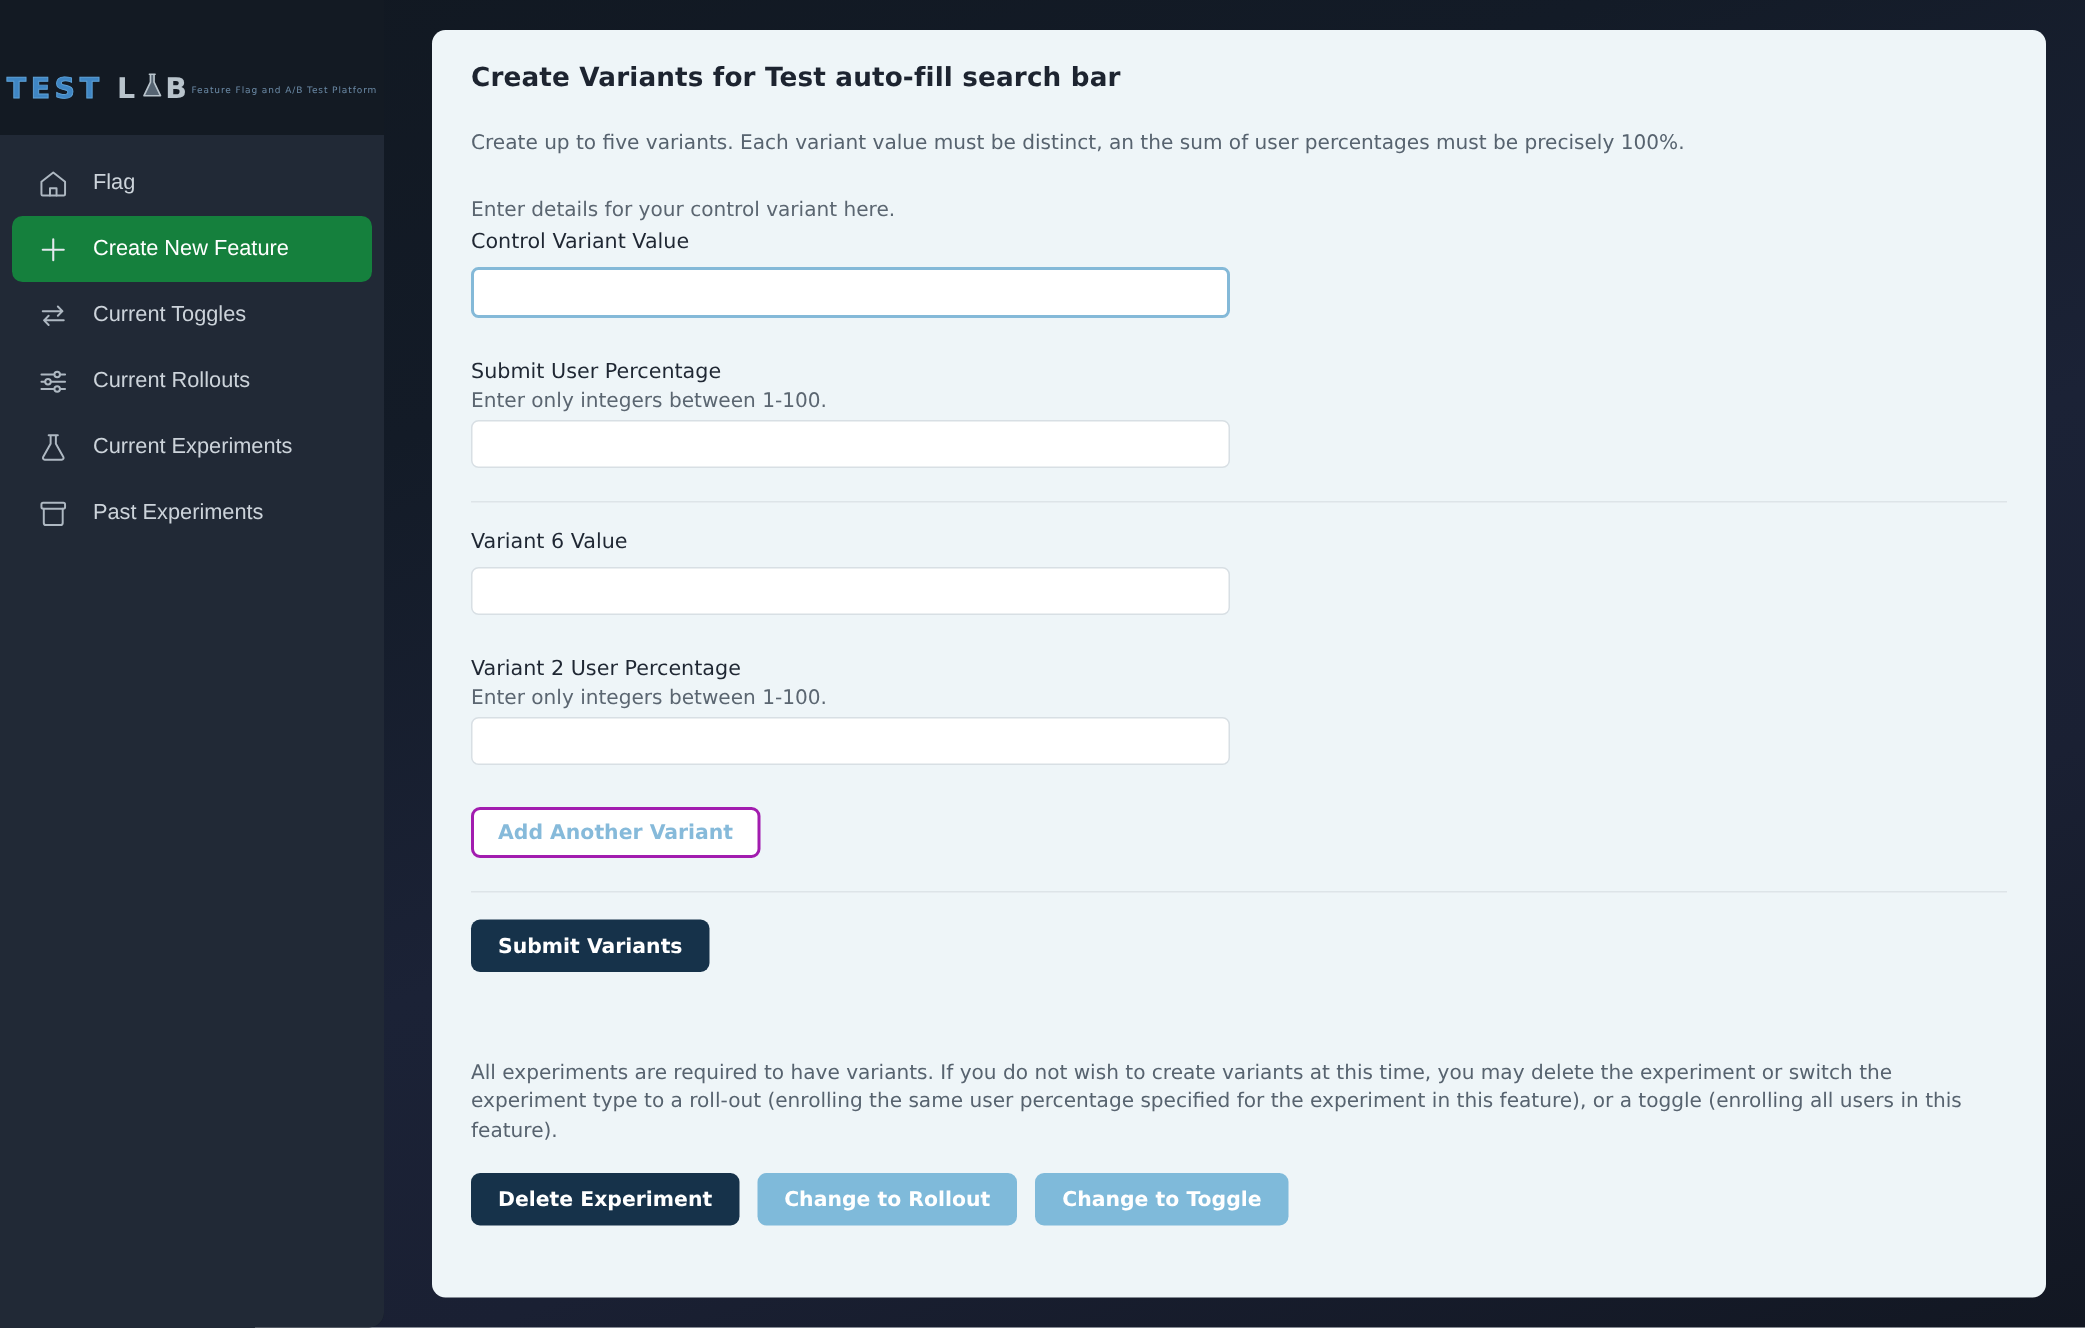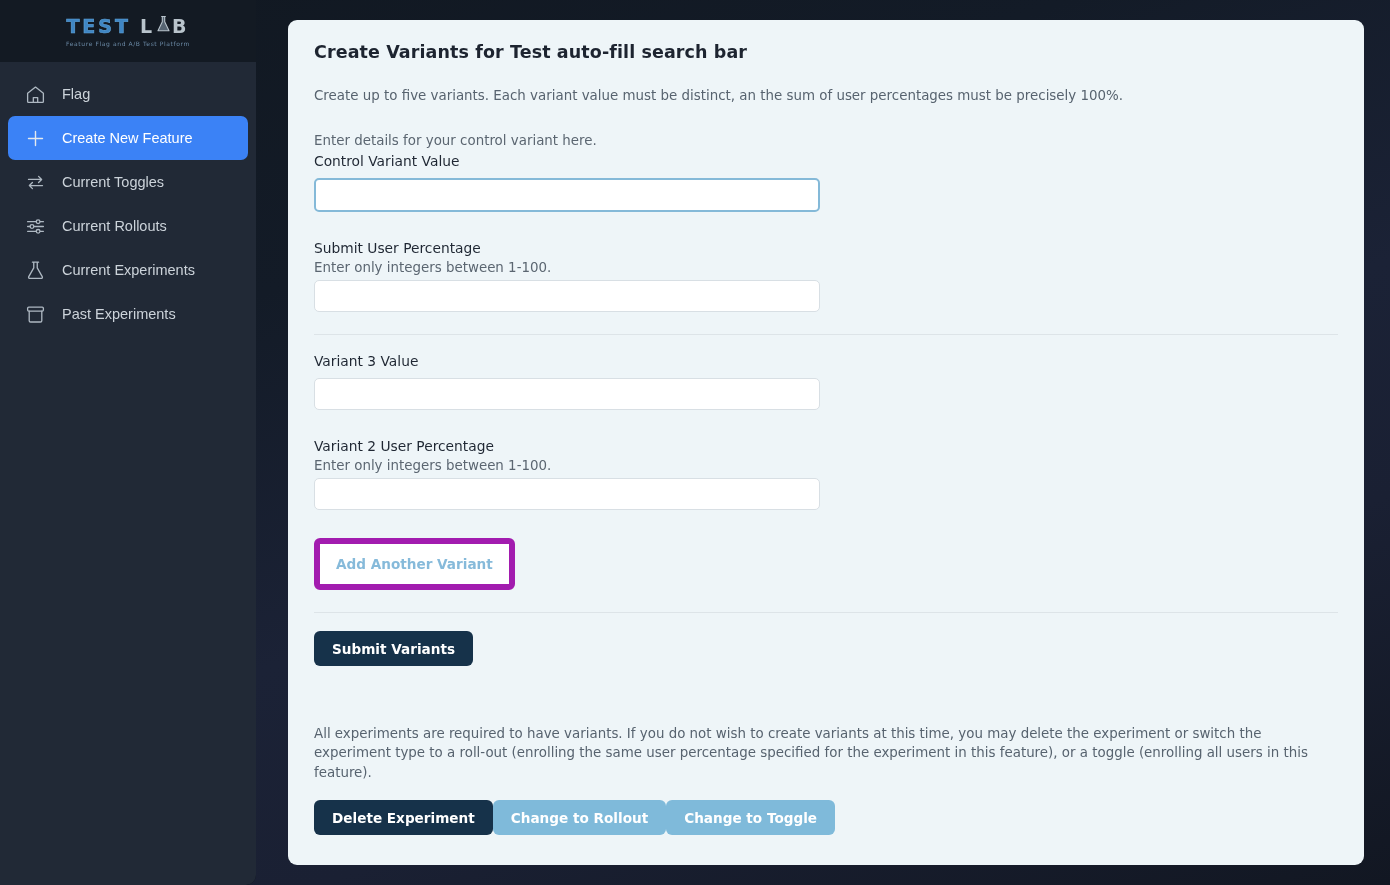--- a/index.html
+++ b/index.html
@@ -17,22 +17,22 @@
   #sidebar {
     position: absolute; left: 0; top: 0;
     width: 256px; height: 885px;
     background: #131a23;
     border-bottom-right-radius: 10px;
     overflow: hidden;
   }
   #logo-area {
     height: 62px;
     background: #131a23;
-    display: flex; flex-direction: column;
-    align-items: center; justify-content: center;
+    display: flex; flex-direction: row;
+    align-items: center; justify-content: center; margin-top: 28px;
   }
   .logo-wordmark {
     display: flex; align-items: center; gap: 9px;
     font-family: "DejaVu Sans", sans-serif;
     font-size: 19px; font-weight: 700; letter-spacing: 3px;
   }
   .logo-test {
     color: #3f86c4;
     -webkit-text-stroke: 0.6px #5fa3d8;
   }
@@ -59,21 +59,21 @@
     height: 44px;
     padding: 0 16px;
     border-radius: 7px;
     color: #ccd3da;
     font-size: 14.5px;
     cursor: pointer;
     margin-bottom: 0px;
   }
   .nav-item + .nav-item { margin-top: 0; }
   .nav-item.active {
-    background: #3b82f6;
+    background: #15803d;
     color: #ffffff;
   }
   .nav-icon {
     width: 22px; height: 22px;
     display: flex; align-items: center; justify-content: center;
     flex: 0 0 22px;
   }
   .nav-icon svg { display: block; }
 
   
@@ -135,44 +135,44 @@
   .btn {
     font-family: "DejaVu Sans", sans-serif;
     font-size: 13.6px; font-weight: 700;
     border: none; border-radius: 6px;
     cursor: pointer;
     height: 33px;
     padding: 0 16px;
   }
   .btn-outline {
     background: #ffffff;
-    border: 6px solid #a21caf;
+    border: 2px solid #a21caf;
     color: #86bada;
-    height: 52px;
+    height: 34px;
   }
   .btn-dark {
     background: #16324a;
     color: #ffffff;
     height: 35px;
     padding: 0 18px;
   }
   .btn-blue {
     background: #7fbada;
     color: #ffffff;
     height: 35px;
     padding: 0 18px;
   }
   #bottom-note {
     font-size: 13.4px;
     color: #57636f;
     line-height: 1.45;
     width: 1028px;
     margin-bottom: 18px;
   }
-  #bottom-actions { display: flex; }
+  #bottom-actions { display: flex; gap: 12px; }
 </style>
 </head>
 <body>
 
 <aside id="sidebar">
 
   <div id="logo-area">
     <div class="logo-wordmark">
       <span class="logo-test">TEST</span>
       <span class="logo-lab">
@@ -265,21 +265,21 @@
   <input class="text-input focused" type="text" autofocus="" placeholder="" style="">
 
   <div class="gap-lg"></div>
 
   <div class="field-label tight">Submit User Percentage</div>
   <div class="helper">Enter only integers between 1-100.</div>
   <input class="text-input" type="text" placeholder="" style="">
 
   <div class="divider"></div>
 
-  <div class="field-label">Variant 3 Value</div>
+  <div class="field-label">Variant 6 Value</div>
   <input class="text-input" type="text" placeholder="" style="">
 
   <div class="gap-lg"></div>
 
   <div class="field-label tight">Variant 2 User Percentage</div>
   <div class="helper">Enter only integers between 1-100.</div>
   <input class="text-input" type="text" placeholder="" style="">
 
   <div class="gap-lg"></div>
 

